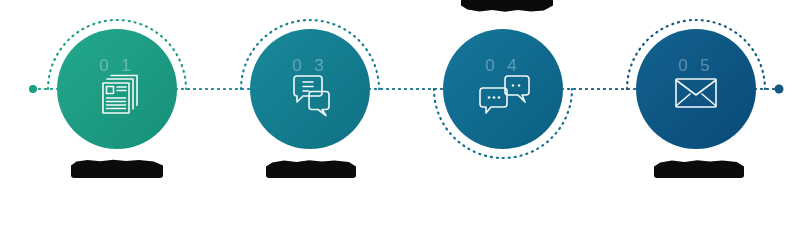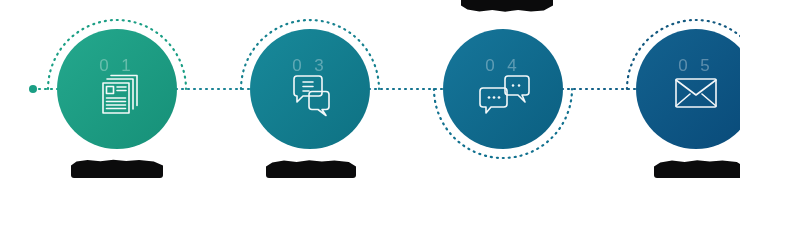--- a/index.html
+++ b/index.html
@@ -9,21 +9,21 @@
   }
   body {
     width: 800px;
     height: 178px;
     overflow: hidden;
     font-family: "Liberation Sans", sans-serif;
     position: relative;
   }
   #stage {
     position: relative;
-    width: 740px;
+    width: 800px;
     height: 178px;
     background: #ffffff;
     overflow: hidden;
   }
   #bg-svg {
     position: absolute;
     left: 0;
     top: 0;
     width: 800px;
     height: 178px;

